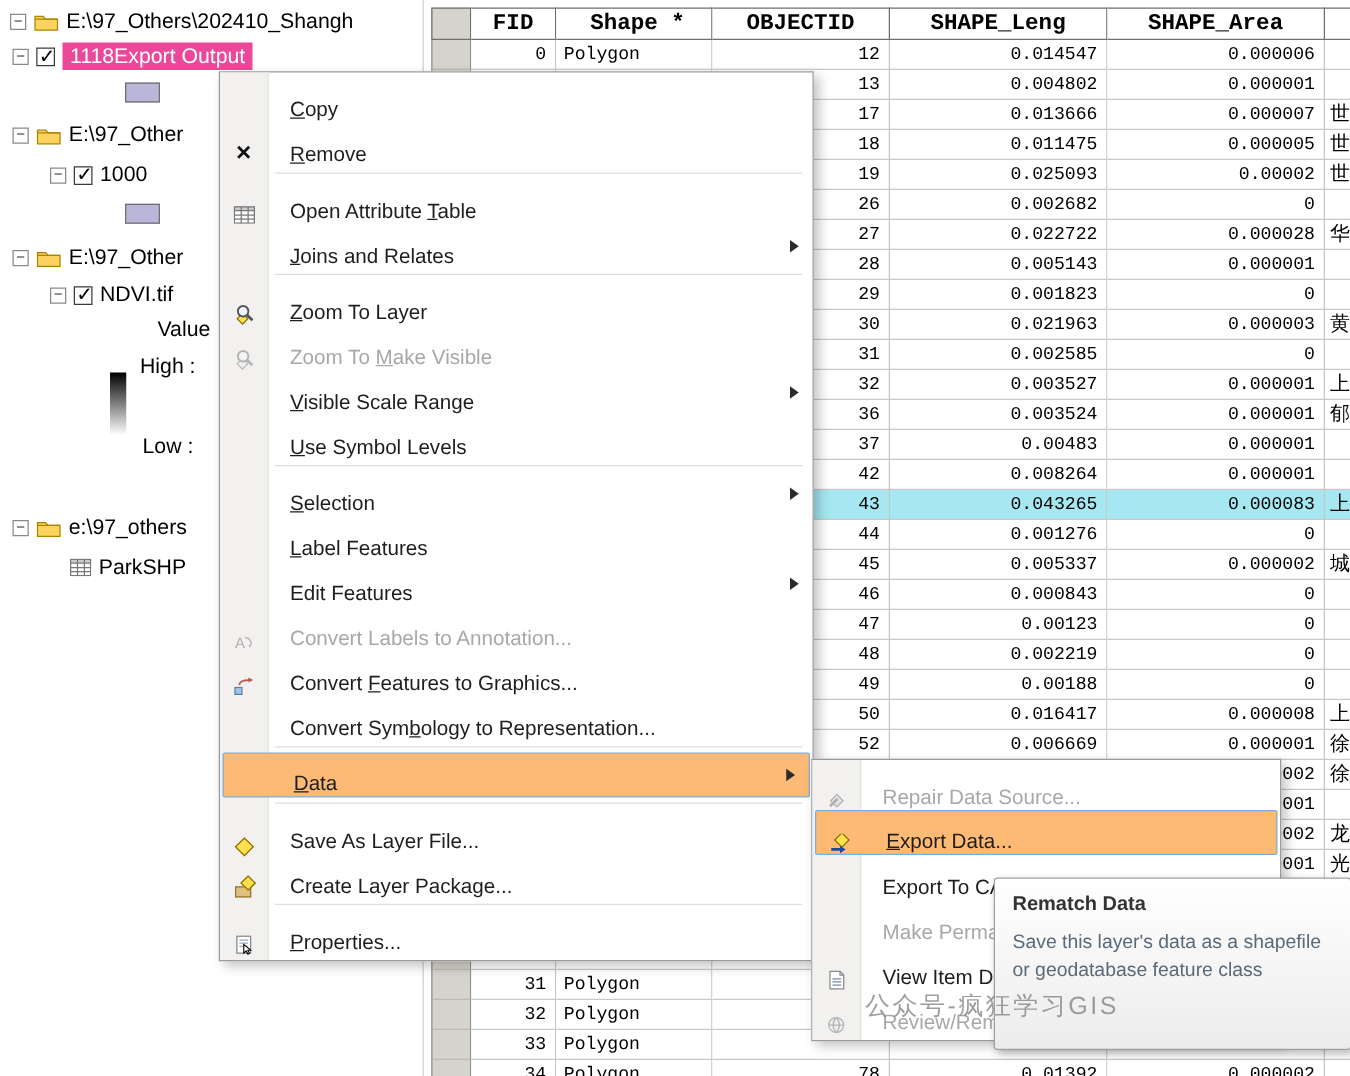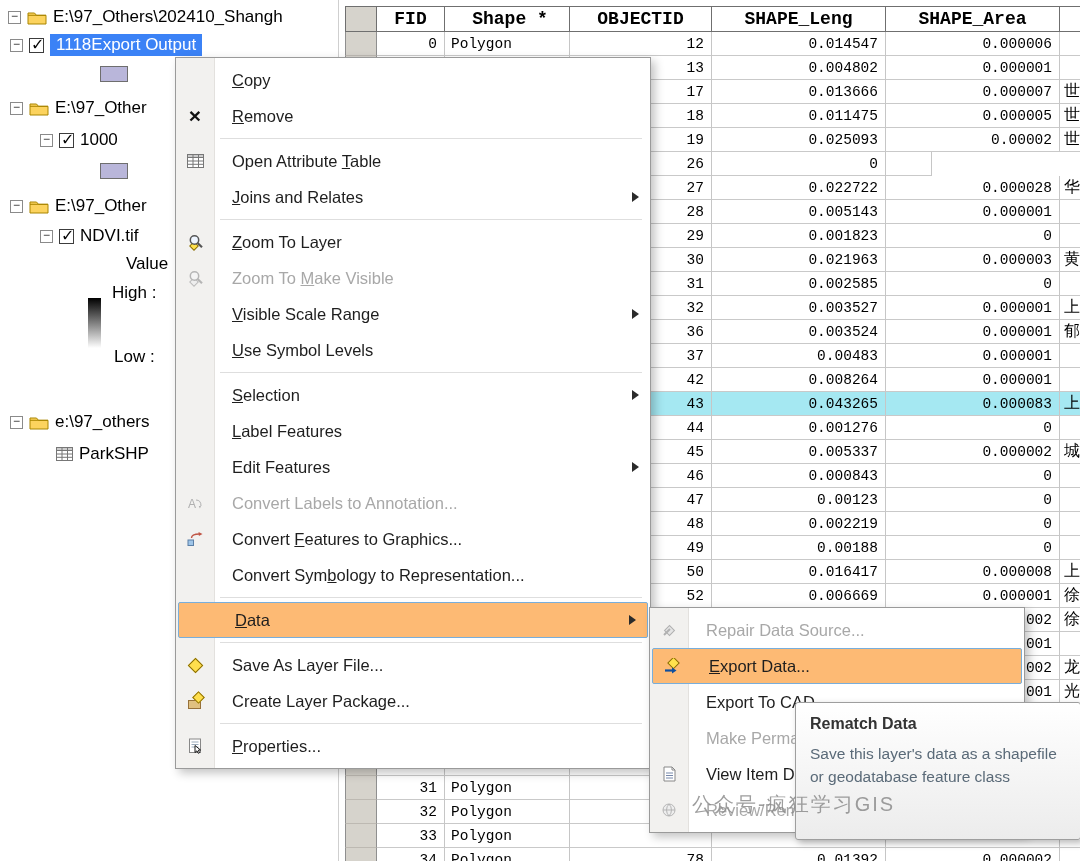--- a/index.html
+++ b/index.html
@@ -4,21 +4,21 @@
 <style>
   * { margin:0; padding:0; box-sizing:border-box; }
   html,body { background:#fff; }
   body { font-family:"Liberation Sans","DejaVu Sans",sans-serif; }
   #root { position:relative; width:1080px; height:861px; overflow:hidden; background:#fff; }
 
   
   #toc { position:absolute; left:0; top:0; width:338px; height:100%; }
   .trowa { position:absolute; display:flex; align-items:center; gap:6px; height:22px; white-space:nowrap; }
   .tlabel { font-size:17px; color:#000; }
-  .tlabel.sel { background:#3b82f6; color:#fff; padding:1px 6px; }
+  .tlabel.sel { background:#ec4899; color:#fff; padding:1px 6px; }
   .expander { width:13px; height:13px; border:1px solid #8a8a8a; background:#fff; position:relative; flex:none; }
   .expander::before { content:"−"; position:absolute; left:50%; top:50%; transform:translate(-50%,-55%); font-size:12px; line-height:1; color:#333; }
   .cb { width:15px; height:15px; border:1px solid #3c3c3c; background:#fff; position:relative; flex:none; }
   .cb::before { content:"✓"; position:absolute; left:1px; top:-4px; font-size:16px; font-weight:bold; color:#000; }
   .swatch { width:28px; height:16px; background:#b9b6da; border:1px solid #6e6e6e; }
   .ramp { width:13px; height:50px; background:linear-gradient(#000,#fff); }
   #divider { position:absolute; left:338px; top:0; width:1px; height:100%; background:#cfcfcf; }
 
   
   #table-panel { position:absolute; left:345px; top:6px; }
@@ -40,21 +40,21 @@
   .c-leng { width:174px; }
   .c-area { width:174px; }
   .c-name { width:46px; padding-left:4px; font-family:"Liberation Sans",sans-serif; font-size:16px; }
   .num { justify-content:flex-end; padding-right:7px; }
 
   
   .menu { position:absolute; background:#fff; border:1px solid #9a9a9a; box-shadow:4px 4px 9px rgba(0,0,0,.24); padding:4px 0; }
   .menu::before { content:""; position:absolute; left:0; top:0; bottom:0; width:38px; background:#f2f1ef; border-right:1px solid #e3e1de; }
   #context-menu { left:175px; top:57px; width:476px; z-index:10; }
   #data-submenu { left:649px; top:607px; width:376px; z-index:12; }
-  .mi { position:relative; height:36px; display:flex; align-items:center; font-size:16.5px; color:#1e1e1e; }
+  .mi { position:relative; height:36px; display:flex; align-items:flex-end; font-size:16.5px; color:#1e1e1e; }
   .mi .gut { width:38px; flex:none; display:flex; align-items:center; justify-content:center; }
   .mi .lbl { margin-left:18px; white-space:nowrap; }
   .mi .arrow { position:absolute; right:11px; top:50%; transform:translateY(-50%); width:0; height:0;
     border-left:7px solid #2b2b2b; border-top:5px solid transparent; border-bottom:5px solid transparent; }
   .mi.disabled { color:#a8a8a8; }
   .mi.hl { background:#fdba74; border:1px solid #78aedb; border-radius:2px; margin:0 2px; }
   .sep { height:1px; background:#dedede; margin:4px 8px 4px 44px; }
   .x-ic::before { content:"×"; font-size:21px; font-weight:900; color:#111; line-height:1; }
   .dia { display:inline-block; width:11px; height:11px; background:#ffdf4d; border:1px solid #8a6d00; transform:rotate(45deg); }
   .pkg-ic { position:relative; width:18px; height:17px; display:inline-block; }
@@ -223,20 +223,21 @@
           <div class="tc c-oid num">19</div>
           <div class="tc c-leng num">0.025093</div>
           <div class="tc c-area num">0.00002</div>
           <div class="tc c-name">世</div>
         </div>
         <div class="trow">
           <div class="tc c-sel"></div>
           <div class="tc c-fid num"></div>
           <div class="tc c-shape"></div>
           <div class="tc c-oid num">26</div>
+          <div class="tc c-leng num">0.002682</div>
           <div class="tc c-area num">0</div>
           <div class="tc c-name"></div>
         </div>
         <div class="trow">
           <div class="tc c-sel"></div>
           <div class="tc c-fid num"></div>
           <div class="tc c-shape"></div>
           <div class="tc c-oid num">27</div>
           <div class="tc c-leng num">0.022722</div>
           <div class="tc c-area num">0.000028</div>

